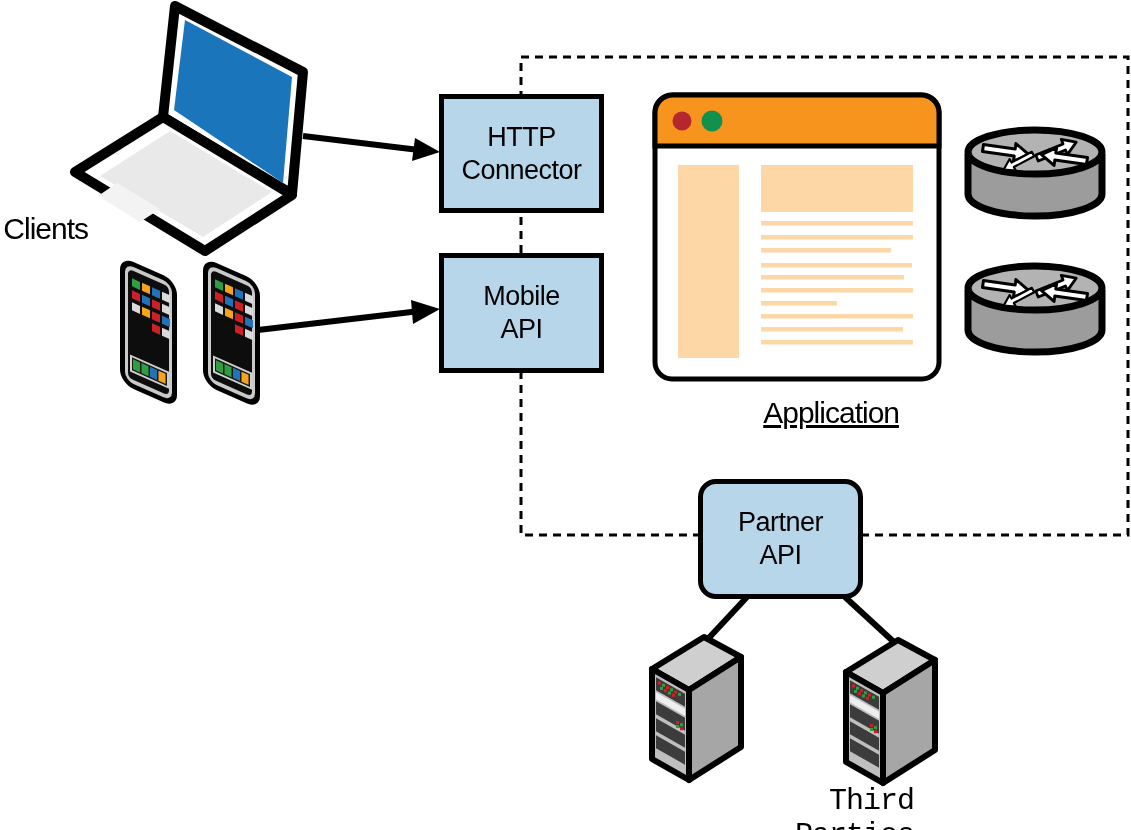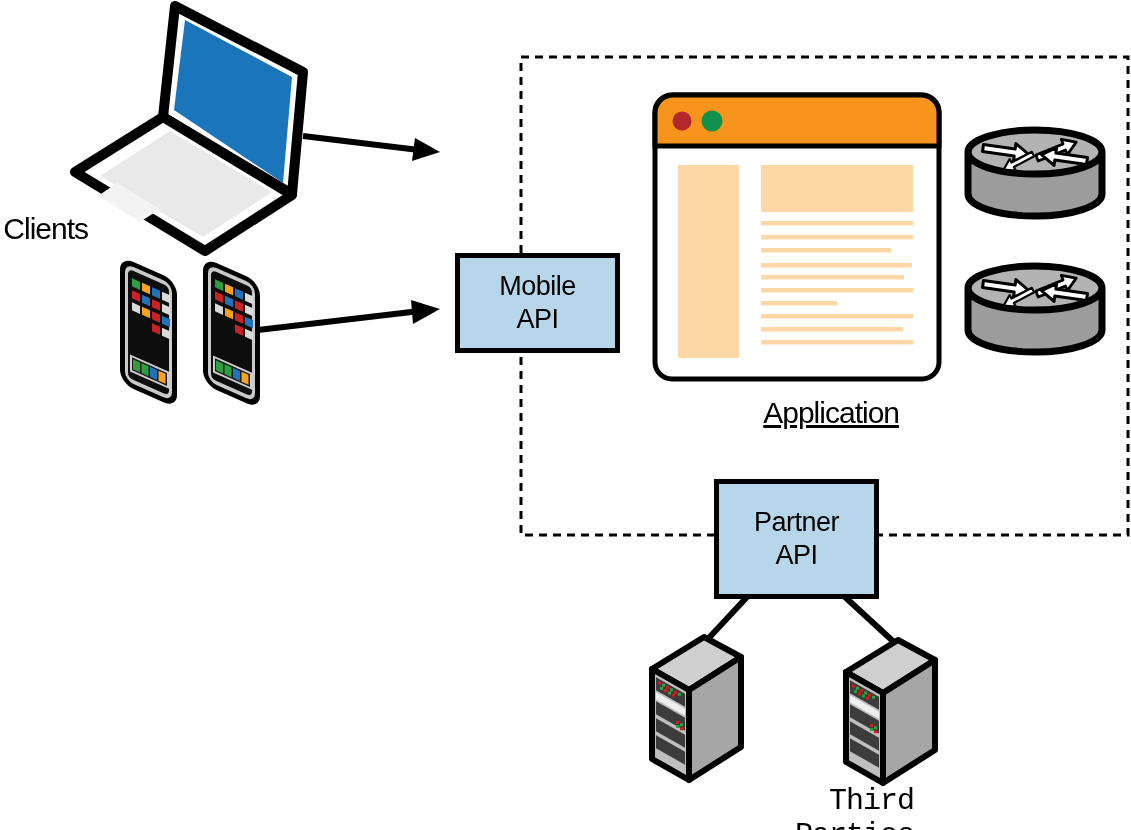--- a/index.html
+++ b/index.html
@@ -3,22 +3,22 @@
 <meta charset="utf-8">
 <style>
   html,body{margin:0;padding:0;background:#fff;}
   .canvas{position:relative;width:1131px;height:830px;background:#fff;
           font-family:"Liberation Sans",sans-serif;color:#000;overflow:hidden;}
   .canvas svg.layer{position:absolute;left:0;top:0;}
   .node{position:absolute;box-sizing:border-box;background:#b7d6ea;border:5px solid #000;
         display:flex;flex-direction:column;align-items:center;justify-content:center;
         text-align:center;font-size:27px;line-height:1.22;letter-spacing:-0.5px;}
   .node-http{left:439px;top:94px;width:165px;height:119px;}
-  .node-mobile{left:455px;top:253px;width:165px;height:100px;}
-  .node-partner{left:714px;top:479px;width:165px;height:120px;}
+  .node-mobile{left:439px;top:253px;width:165px;height:120px;}
+  .node-partner{left:698px;top:479px;width:165px;height:120px;border-radius:18px;}
   .lbl{position:absolute;font-size:30px;letter-spacing:-1px;text-align:right;}
   .lbl-clients{left:0;top:212px;width:88px;}
   .lbl-application{left:699px;top:396px;width:200px;text-decoration:underline;}
   .lbl-third{left:714px;top:784px;width:200px;font-family:Liberation Mono, monospace;}
 </style>
 </head>
 <body>
 
 <div class="canvas">
 
@@ -137,20 +137,24 @@
     <use xlink:href="#router" href="#router" transform="translate(1035,152)"></use>
     <use xlink:href="#router" href="#router" transform="translate(1035,288)"></use>
 
     <line x1="747" y1="597" x2="706" y2="641" stroke="#000" stroke-width="6"></line>
     <line x1="845" y1="597" x2="895" y2="643" stroke="#000" stroke-width="6"></line>
 
     <use xlink:href="#server" href="#server" transform="translate(652,634)"></use>
     <use xlink:href="#server" href="#server" transform="translate(846,637)"></use>
   </svg>
 
+  <div class="node node-http">
+    <span>HTTP</span>
+    <span>Connector</span>
+  </div>
   <div class="node node-mobile">
     <span>Mobile</span>
     <span>API</span>
   </div>
   <div class="node node-partner">
     <span>Partner</span>
     <span>API</span>
   </div>
 
   <div class="lbl lbl-clients">Clients</div>

